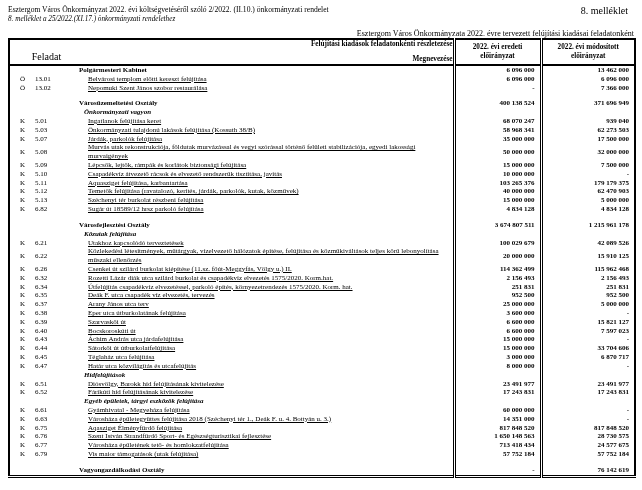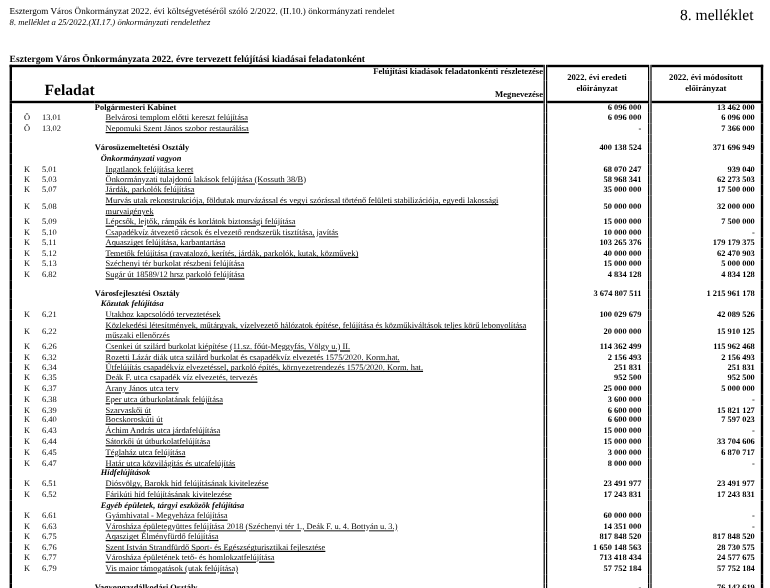--- a/index.html
+++ b/index.html
@@ -4,32 +4,32 @@
 <style>
   html, body { margin:0; padding:0; }
   body {
     width:642px; height:490px; background:#ffffff; color:#000;
     font-family:"Liberation Serif", serif; overflow:hidden;
   }
   .page { padding:5px 8px 0 8px; }
   .topbar { display:flex; justify-content:space-between; align-items:flex-start; }
   .docref { font-size:7.6px; line-height:1.3; }
   .docref .l2 { font-style:italic; font-size:7.2px; }
-  .annex { font-size:13px; padding-right:6px; }
-  .title { text-align:left; font-weight:bold; font-size:8px; margin-top:21px; }
+  .annex { font-size:10px; padding-right:6px; }
+  .title { text-align:right; font-weight:normal; font-size:8px; margin-top:5px; }
   .units { text-align:right; font-size:7.2px; margin-top:7px; margin-bottom:1px; padding-right:2px; }
 
   table.budget {
     border-collapse:collapse; width:626px; table-layout:fixed;
     border:2px solid #000; border-bottom:3px double #000;
   }
   th, td { padding:0; font-size:7px; line-height:1.26; vertical-align:middle; overflow:hidden; }
 
   .h-detail { font-weight:bold; text-align:right; vertical-align:bottom; font-size:7.2px; padding-bottom:2px; }
-  .h-task  { font-weight:bold; text-align:right; border-bottom:2px solid #000; font-size:13px; padding-left:4px; vertical-align:bottom; }
+  .h-task  { font-weight:normal; text-align:center; border-bottom:2px solid #000; font-size:10px; padding-left:4px; vertical-align:bottom; }
   .h-name  { font-weight:bold; text-align:right; border-bottom:2px solid #000; font-size:7.2px; vertical-align:bottom; }
   .h-col   { font-weight:bold; text-align:center; border-bottom:2px solid #000; border-left:3px double #000;
              font-size:7.2px; line-height:1.2; padding:3px 1px; vertical-align:middle; }
 
   .c-letter { text-align:center; }
   .c-code   { text-align:left; }
   .c-name   { text-align:left; padding-right:3px; }
   .c-orig, .c-mod { text-align:right; font-weight:bold; padding-right:5px; border-left:3px double #000; }
 
   .row-section .c-name    { font-weight:bold; }

